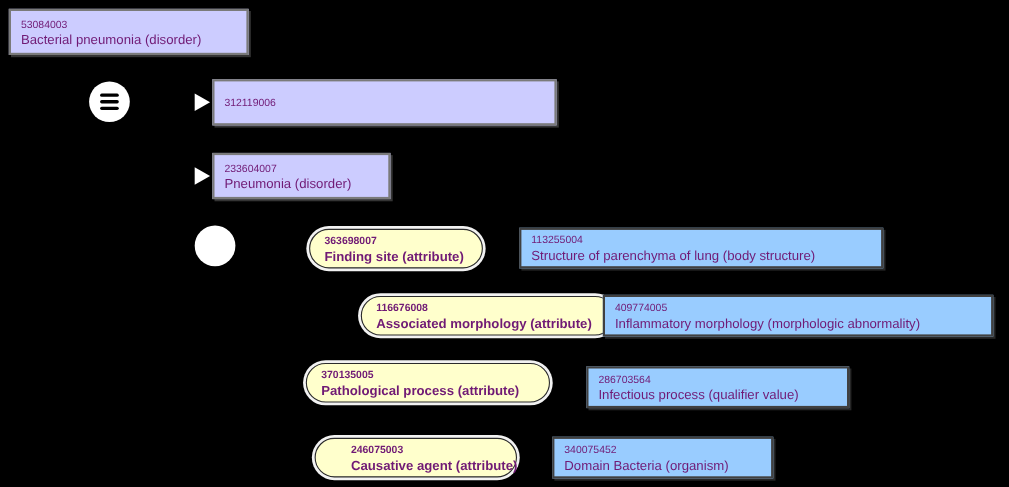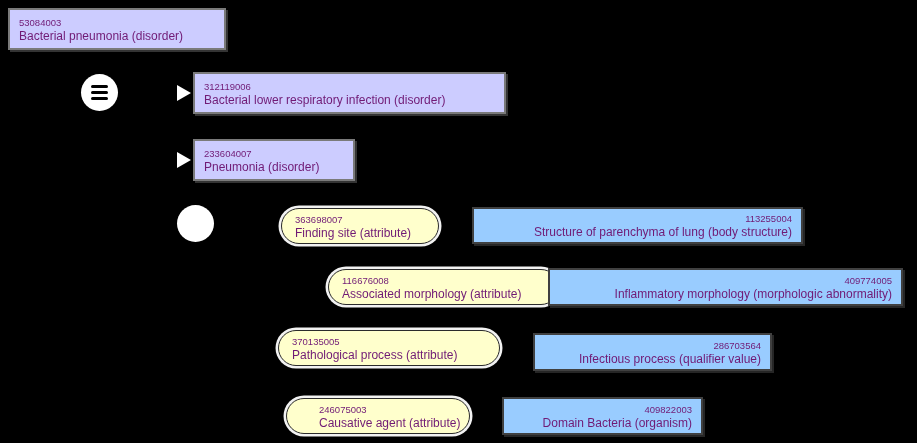--- a/index.html
+++ b/index.html
@@ -36,26 +36,26 @@
     background: var(--concept-fill, #ccccff);
     border: 2px solid #7a7a7a;
     box-shadow: 2px 2px 0 #343434;
   }
   .attr-box {
     background: var(--attribute-fill, #ffffcc);
     border: 1.5px solid #2b2b2b;
     border-radius: 18px;
     box-shadow: 0 0 0 2.5px #f2f2f2;
     padding-left: 13px;
+    font-weight: bold;
   }
   .value-box {
     background: var(--value-fill, #99ccff);
     border: 2px solid #404040;
     box-shadow: 2px 2px 0 #262626;
-    text-align: right;
   }
   .circle {
     position: absolute;
     width: 37px;
     height: 37px;
     border-radius: 50%;
     background: #fff;
     display: flex;
     flex-direction: column;
     align-items: center;
@@ -89,21 +89,20 @@
 
   <div class="circle" style="left:81px; top:74px;">
     <span class="bar"></span>
     <span class="bar"></span>
     <span class="bar"></span>
   </div>
 
   <div class="arrowhead" style="left:177px; top:85px;"></div>
   <div class="node concept-box" style="left:193px; top:72px; width:313px; height:42px;">
     <span class="sctid">312119006</span>
-    <span class="term">Bacterial lower respiratory infection (disorder)</span>
   </div>
 
   <div class="arrowhead" style="left:177px; top:152px;"></div>
   <div class="node concept-box" style="left:193px; top:139px; width:162px; height:42px;">
     <span class="sctid">233604007</span>
     <span class="term">Pneumonia (disorder)</span>
   </div>
 
   <div class="circle" style="left:177px; top:205px;"></div>
 
@@ -132,17 +131,17 @@
   <div class="node value-box" style="left:533px; top:333px; width:239px; height:38px;">
     <span class="sctid">286703564</span>
     <span class="term">Infectious process (qualifier value)</span>
   </div>
 
   <div class="node attr-box" style="left:286px; top:398px; width:184px; height:36px;padding-left:32px;">
     <span class="sctid">246075003</span>
     <span class="term">Causative agent (attribute)</span>
   </div>
   <div class="node value-box" style="left:502px; top:397px; width:201px; height:38px;">
-    <span class="sctid">409822003</span>
+    <span class="sctid">340075452</span>
     <span class="term">Domain Bacteria (organism)</span>
   </div>
 
 </div>
 
 </body></html>

